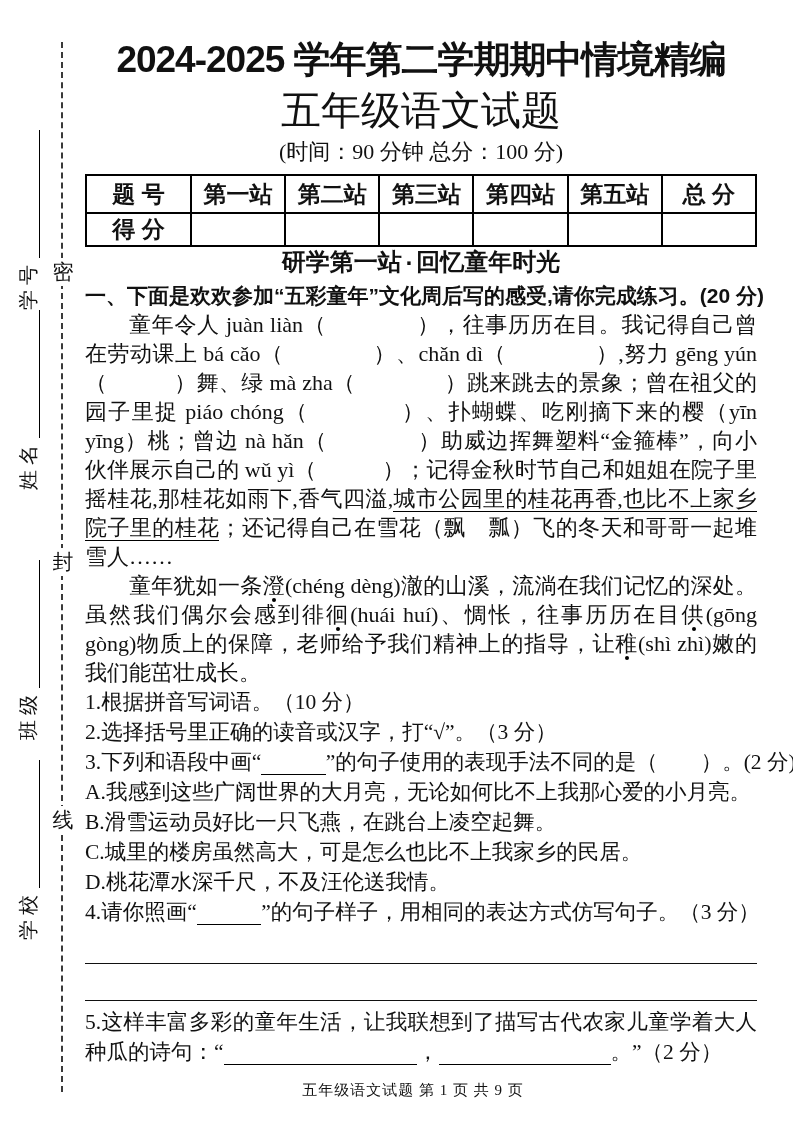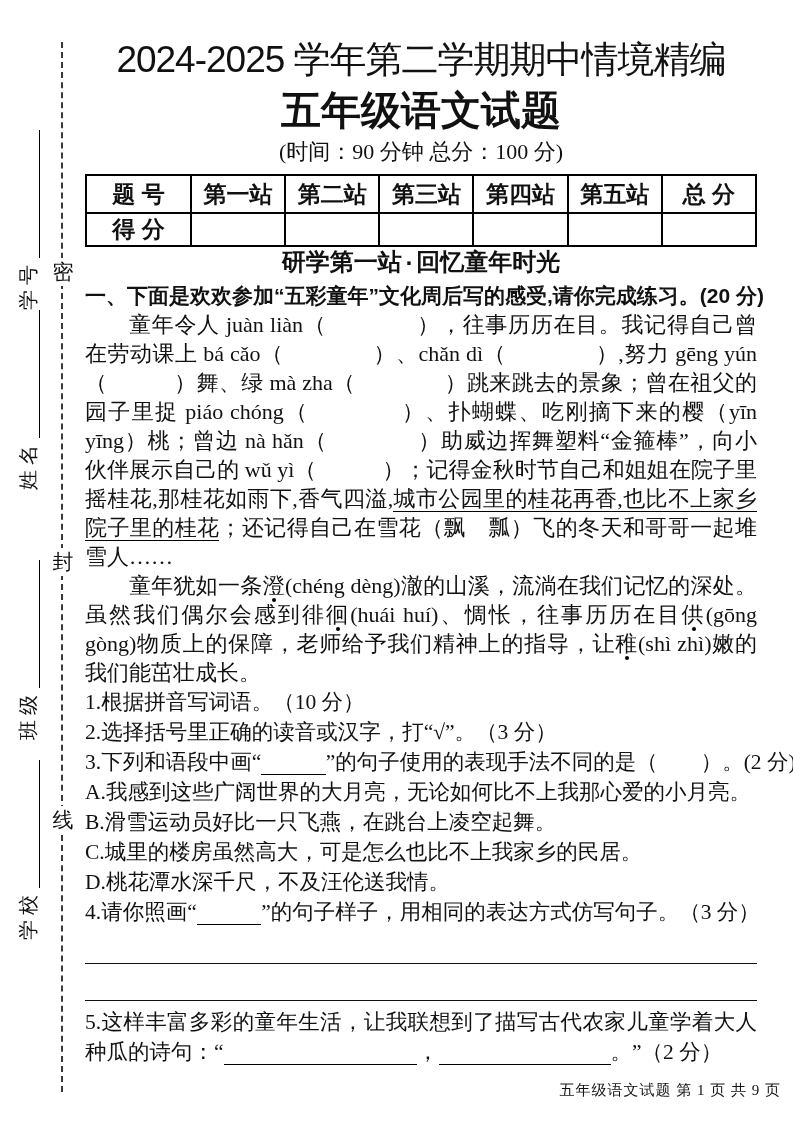--- a/index.html
+++ b/index.html
@@ -10,23 +10,23 @@
                border-left:2px dashed #3a3a3a;z-index:1;}
   .seal-char{position:absolute;left:50px;width:26px;height:28px;background:#fff;
              text-align:center;font-size:21px;line-height:28px;z-index:2;
              font-family:"Liberation Serif",serif;}
   .vfield{position:absolute;left:-62px;width:180px;height:24px;display:flex;
           align-items:center;transform:rotate(-90deg);font-size:20px;z-index:2;}
   .vlabel{letter-spacing:5px;white-space:nowrap;margin-right:2px;}
   .vblank{flex:1;align-self:stretch;border-bottom:1.5px solid #000;}
   
   .main{position:absolute;left:85px;top:36px;width:672px;z-index:3;}
-  .title{font-family:"Liberation Sans",sans-serif;font-weight:400;font-size:37px;
+  .title{font-family:"Liberation Sans",sans-serif;font-weight:700;font-size:37px;
          line-height:48px;text-align:center;letter-spacing:-1px;white-space:nowrap;}
-  .subtitle{font-family:"Liberation Sans",sans-serif;font-weight:700;font-size:40px;
+  .subtitle{font-family:"Liberation Sans",sans-serif;font-weight:400;font-size:40px;
             line-height:52px;text-align:center;}
   .meta{font-size:22px;line-height:28px;text-align:center;margin-top:2px;}
   table.score-table{width:100%;border-collapse:collapse;table-layout:fixed;margin-top:8px;
         font-family:"Liberation Sans",sans-serif;font-weight:700;font-size:23px;}
   table.score-table td{border:2.5px solid #000;text-align:center;padding:0;}
   table.score-table tr:first-child td{height:36px;border-radius:10px;}
   table.score-table tr:last-child td{height:31px;}
   .intro{margin-top:8px;font-size:22px;line-height:30px;text-indent:2em;text-align:justify;}
   .station-heading{font-family:Liberation Mono, monospace;font-weight:700;font-size:24px;
                    line-height:30px;text-align:center;margin-top:2px;}
@@ -34,21 +34,21 @@
            line-height:29px;margin-top:2px;white-space:nowrap;}
   .passage{font-size:22px;line-height:29px;text-indent:2em;text-align:justify;}
   .qline{font-size:21.5px;line-height:30px;white-space:nowrap;}
   .qwrap{font-size:21.5px;line-height:30px;text-align:justify;}
   .seg-u{border-bottom:1.5px solid #000;}
   .seg-dot{position:relative;}
   .seg-dot::after{content:"";position:absolute;left:50%;transform:translateX(-50%);
                   bottom:-4px;width:4px;height:4px;border-radius:50%;background:#000;}
   .seg-blank{border-bottom:1.5px solid #000;white-space:pre;}
   .answer-line{height:36px;border-bottom:1.5px solid #111;}
-  .footer{position:absolute;left:0;right:12px;bottom:22px;text-align:right;font-size:15px;
+  .footer{position:absolute;left:0;right:12px;bottom:22px;text-align:center;font-size:15px;
           letter-spacing:1px;z-index:3;padding-left:45px;}
 </style>
 </head>
 <body>
 
 <div class="page">
 
   <div class="dashed-line"></div>
   <div class="seal-char" style="top:258px">密</div>
   <div class="seal-char" style="top:548px">封</div>

